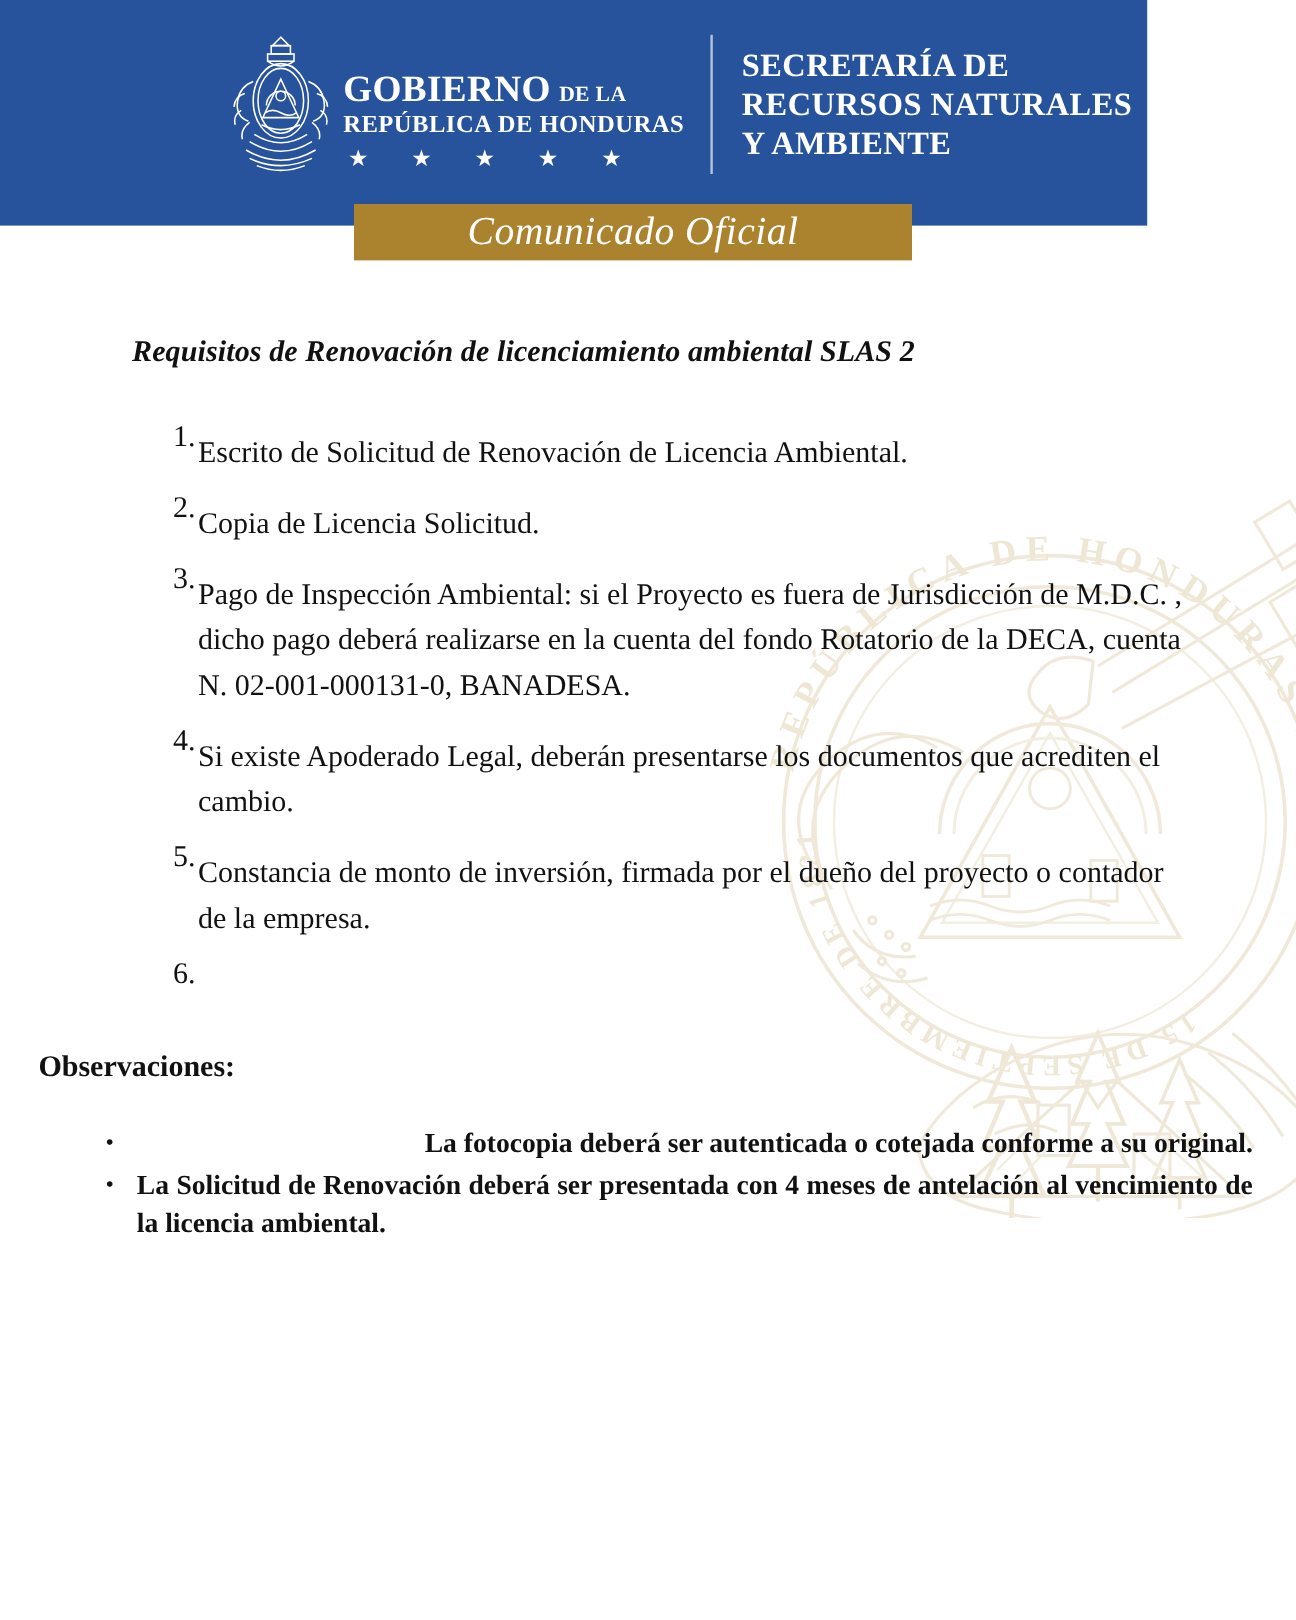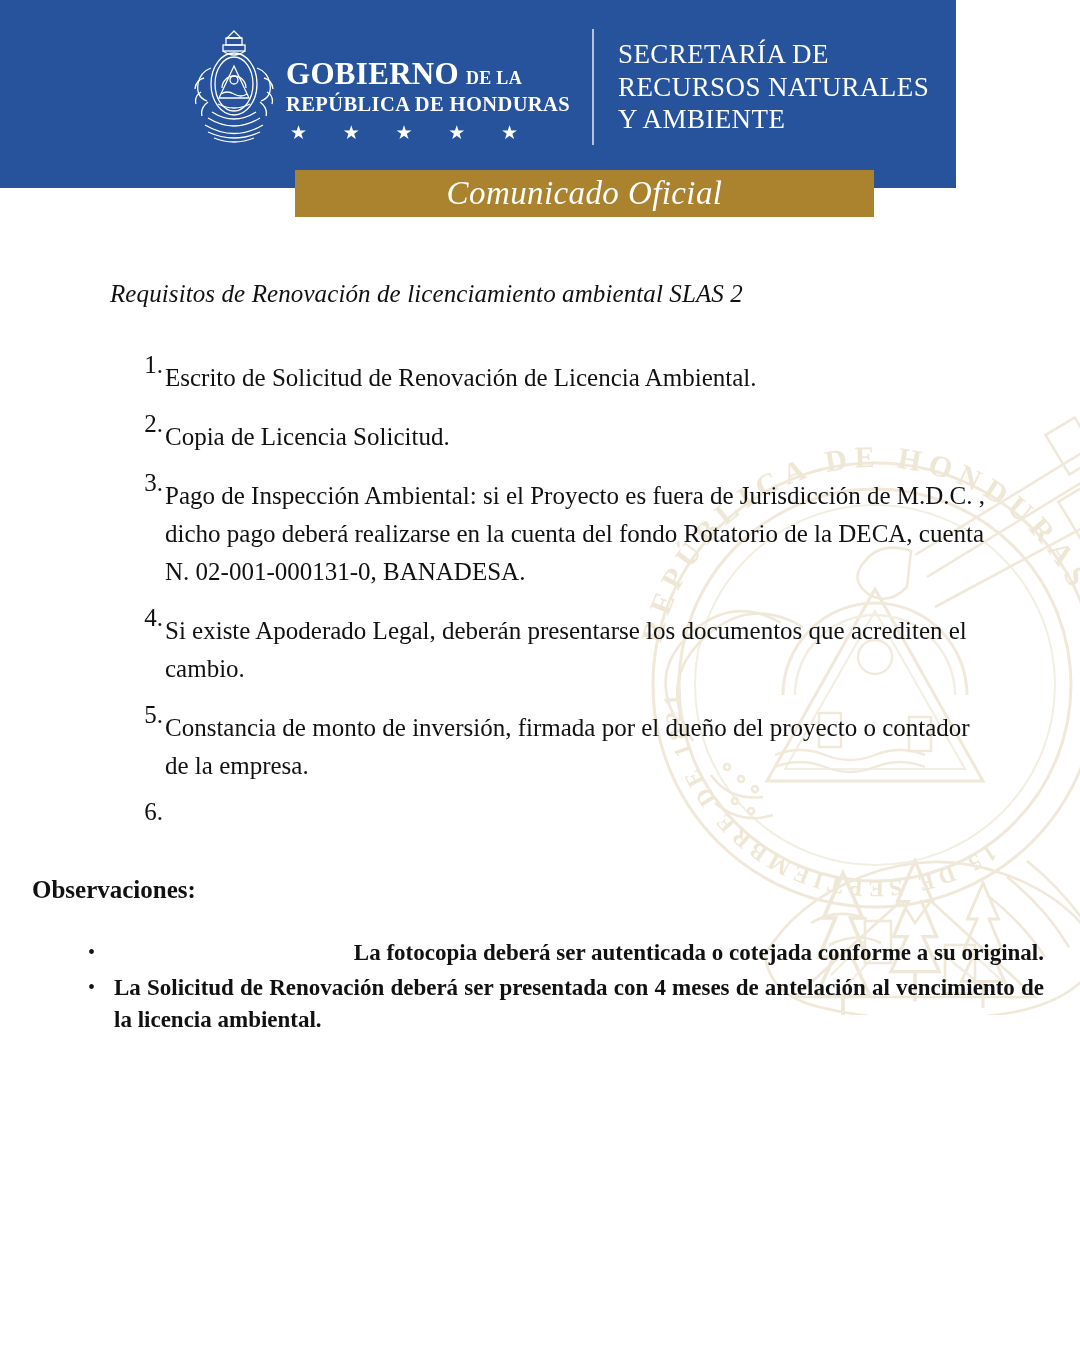--- a/index.html
+++ b/index.html
@@ -97,33 +97,33 @@
   }
 
   #ministry-text {
     display: flex;
     flex-direction: column;
     justify-content: center;
   }
   #ministry-text div {
     color: #ffffff;
     font-family: "Liberation Serif", "DejaVu Serif", serif;
-    font-weight: normal;
+    font-weight: bold;
     font-size: 27px;
     line-height: 1.22;
     letter-spacing: 0.4px;
     white-space: nowrap;
   }
 
   
   #gold-banner {
     position: absolute;
     left: 295px;
     top: 170px;
-    width: 579px;
+    width: 465px;
     height: 47px;
     background: #AB832F;
     z-index: 3;
     display: flex;
     align-items: center;
     justify-content: center;
   }
   #gold-banner-label {
     color: #ffffff;
     font-family: "Liberation Serif", "DejaVu Serif", serif;
@@ -151,21 +151,21 @@
     position: absolute;
     left: 0;
     top: 217px;
     width: 1080px;
     z-index: 1;
   }
 
   #doc-title {
     margin: 63px 0 0 110px;
     font-family: "Liberation Serif", "DejaVu Serif", serif;
-    font-weight: normal;
+    font-weight: bold;
     font-style: italic;
     font-size: 25px;
     color: #111111;
     letter-spacing: 0.1px;
   }
 
   #requirements-list {
     margin: 38px 0 0 0;
     padding: 0;
     list-style: none;

